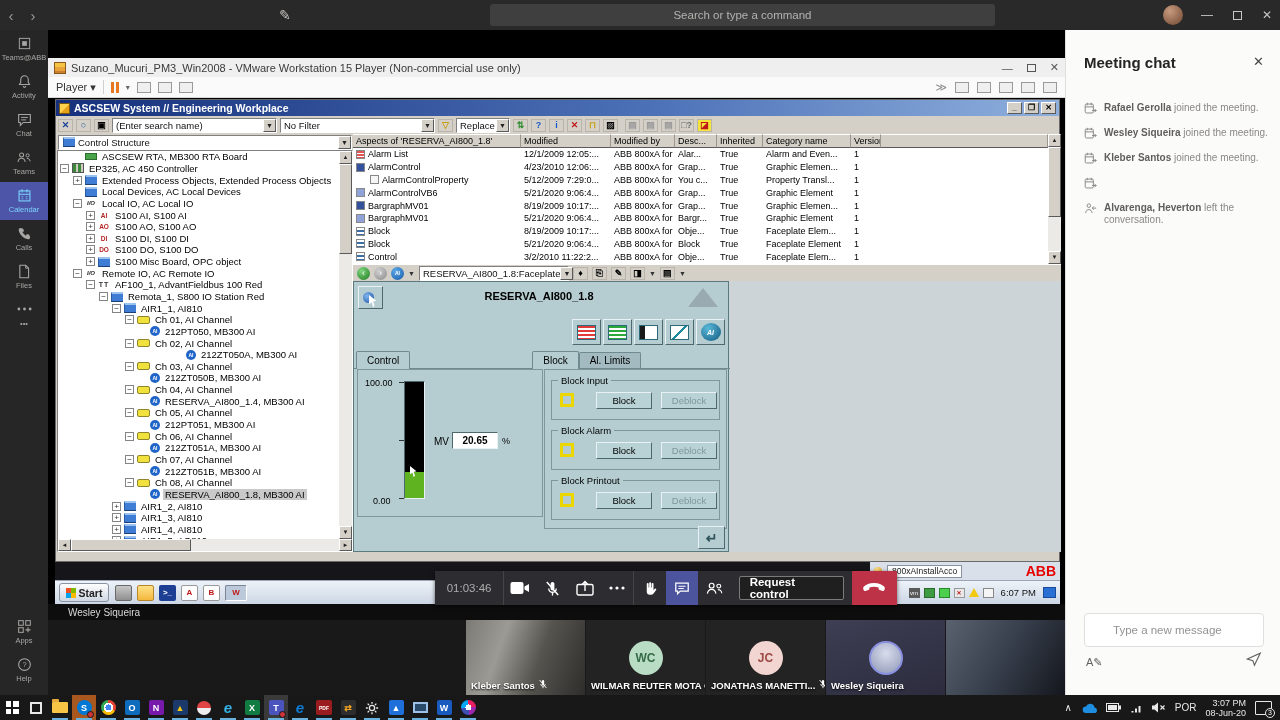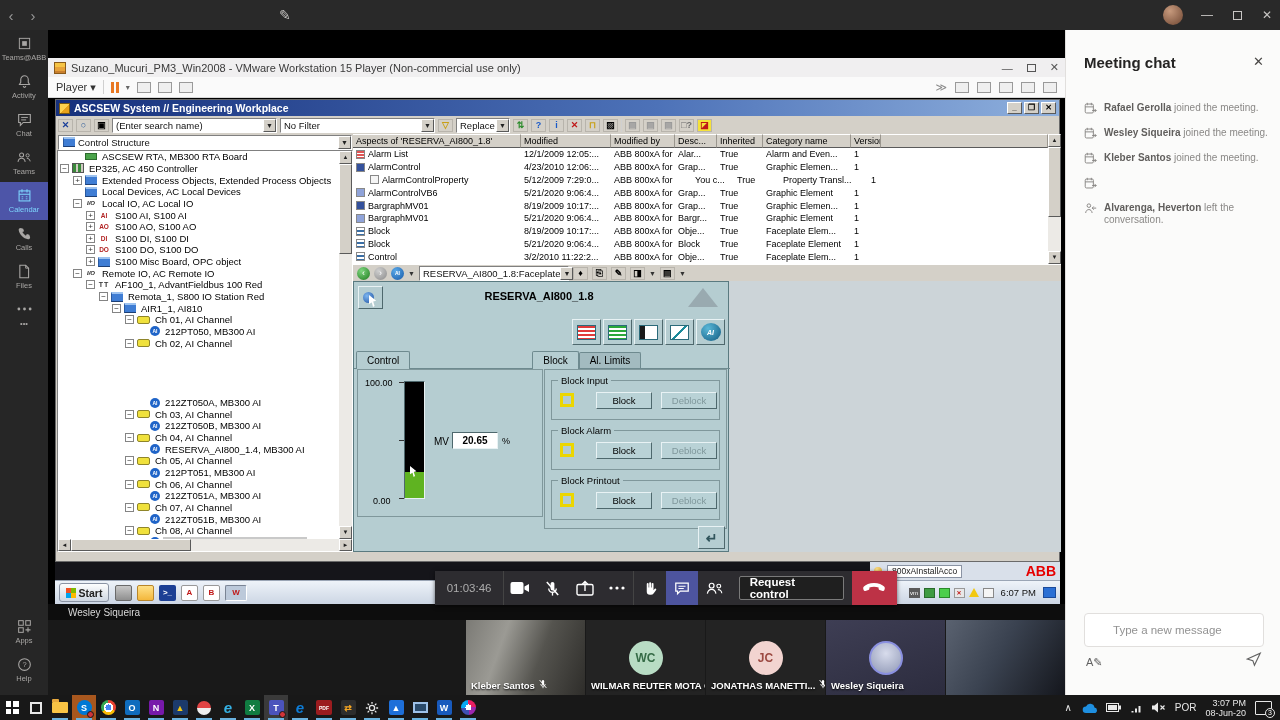--- a/index.html
+++ b/index.html
@@ -211,20 +211,21 @@
   #notifico{position:relative;width:17px;height:14px;border:1.5px solid #e8e8e8;border-radius:1px}
   #notifbadge{position:absolute;right:-4px;bottom:-4px;width:10px;height:10px;border-radius:50%;background:#181818;border:1px solid #e8e8e8;font-size:7px;display:flex;align-items:center;justify-content:center;color:#fff}
 </style>
 </head>
 <body>
 
 <div class="abs" id="topbar">
   <span class="navarr">‹</span>
   <span class="navarr">›</span>
   <span id="newchat">✎</span>
+  <input id="topsearch" placeholder="Search or type a command" style="">
   <span id="topavatar"></span>
   <span class="wbtn" style="left:1192px">—</span>
   <span class="wbtn wmax" style="left:1222px">
       <i></i>
     </span>
   <span class="wbtn" style="left:1252px">✕</span>
 </div>
 
 <div class="abs" id="rail">
   <div id="rail-items">
@@ -490,21 +491,21 @@
           <div class="trow" style="padding-left: 80px;">
             <span class="texp-sp"></span>
             <span class="ti ti-aic">AI</span>
             <span class="tlb">212PT050, MB300 AI</span>
           </div>
           <div class="trow" style="padding-left: 67px;">
             <span class="texp">−</span>
             <span class="ti ti-chan"></span>
             <span class="tlb">Ch 02, AI Channel</span>
           </div>
-          <div class="trow" style="padding-left: 80px; margin-top: 48px;">
+          <div class="trow" style="padding-left: 116px;">
             <span class="texp-sp"></span>
             <span class="ti ti-aic">AI</span>
             <span class="tlb">212ZT050A, MB300 AI</span>
           </div>
           <div class="trow" style="padding-left: 67px;">
             <span class="texp">−</span>
             <span class="ti ti-chan"></span>
             <span class="tlb">Ch 03, AI Channel</span>
           </div>
           <div class="trow" style="padding-left: 80px;">
@@ -662,21 +663,21 @@
               <div class="acell" style="width: 168px; padding-left: 17px;">
                 <span class="aic aic-property"></span>
                 <span>AlarmControlProperty</span>
               </div>
               <div class="acell" style="width: 90px;">
                 <span>5/12/2009 7:29:0...</span>
               </div>
               <div class="acell" style="width: 64px;">
                 <span>ABB 800xA for ...</span>
               </div>
-              <div class="acell" style="width: 42px; margin-left: 17px;">
+              <div class="acell" style="width: 42px;">
                 <span>You c...</span>
               </div>
               <div class="acell" style="width: 46px;">
                 <span>True</span>
               </div>
               <div class="acell" style="width: 88px;">
                 <span>Property Transl...</span>
               </div>
               <div class="acell" style="width: 30px;">
                 <span>1</span>

